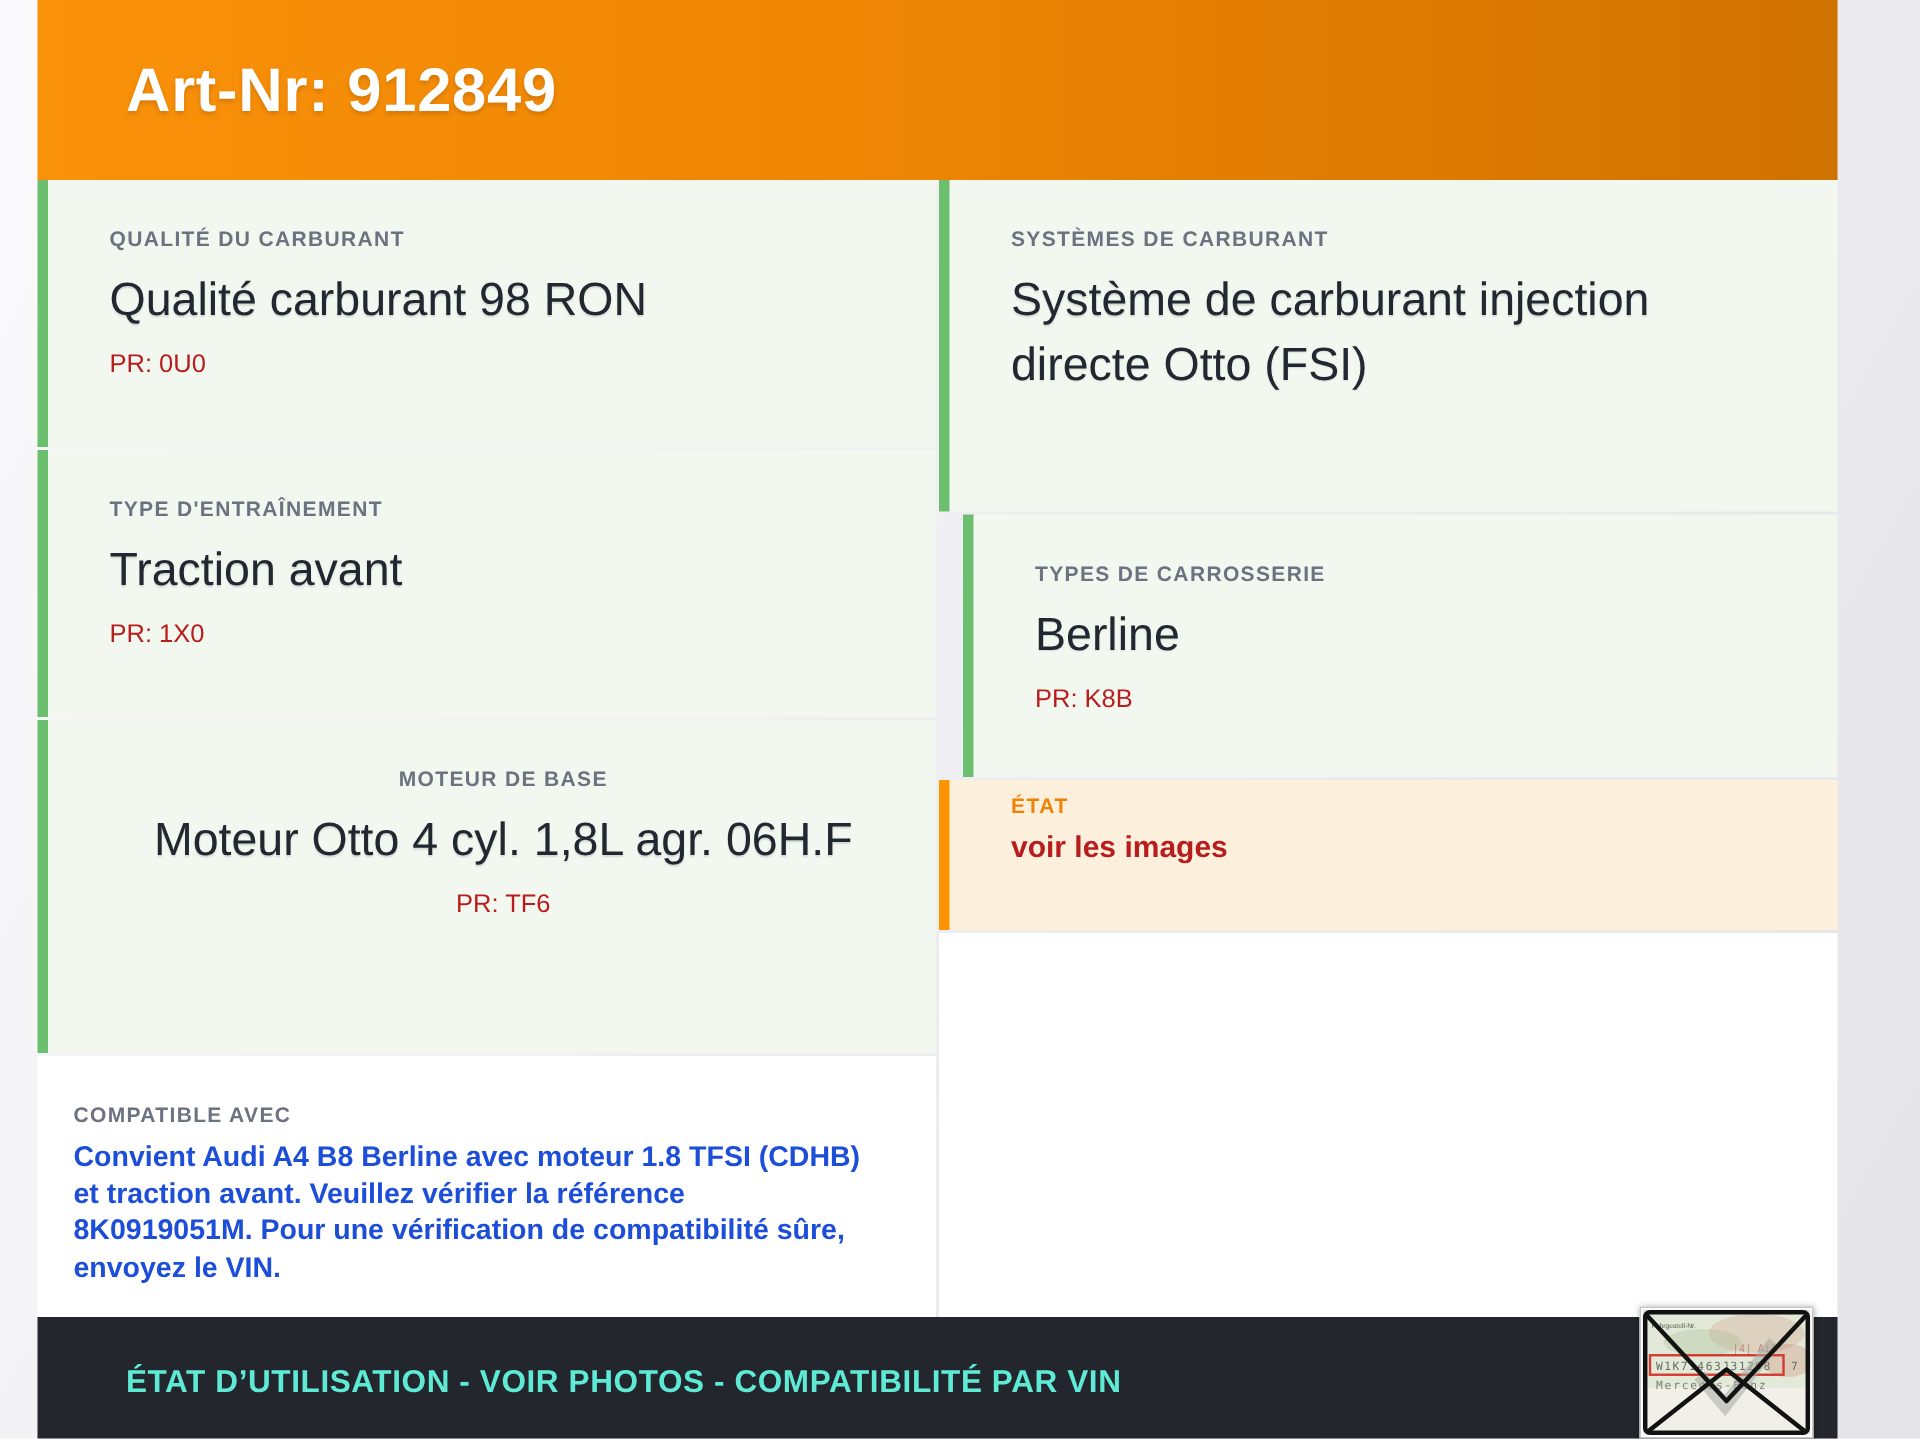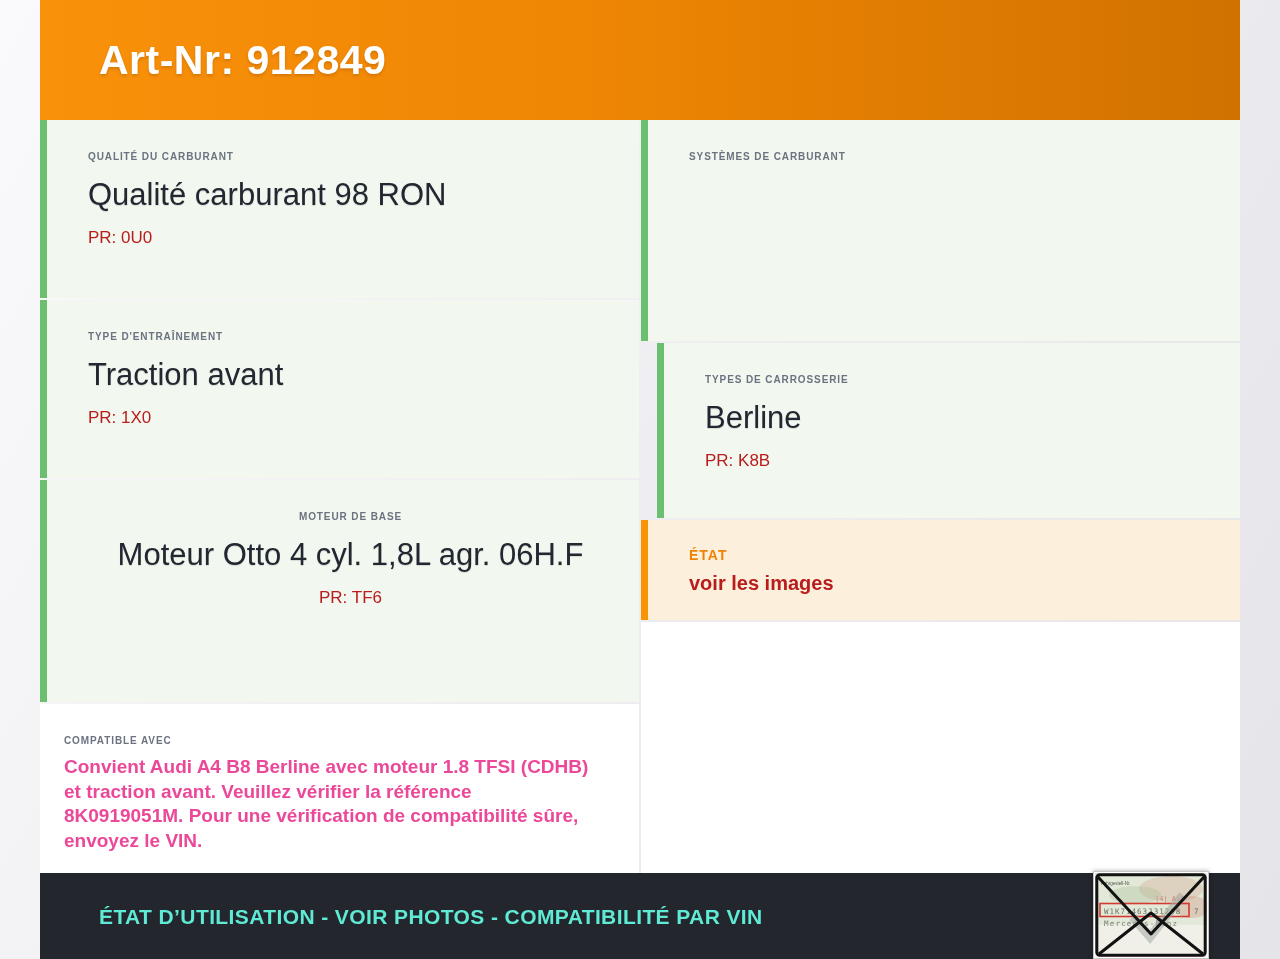--- a/index.html
+++ b/index.html
@@ -5,21 +5,21 @@
   * { margin:0; padding:0; box-sizing:border-box; }
   html,body { width:1280px; height:959px; }
   body {
     font-family: "Liberation Sans", sans-serif;
     background: linear-gradient(120deg, #fafafc 0%, #ededf1 55%, #e4e4e9 100%);
     position: relative;
     overflow: hidden;
   }
   .page { position:relative; width:1280px; height:959px; }
   .content {
-    position:absolute; left:40px; top:0; width:1200px; height:959px;
+    position:absolute; left:25px; top:0; width:1200px; height:959px;
     display:flex; flex-direction:column;
   }
   
   .header {
     height:120px; flex:0 0 120px;
     background: linear-gradient(to right, #f9910a 0%, #ef8604 45%, #d07200 100%);
     display:flex; align-items:center;
     padding-left:59px;
   }
   .header h1 {
@@ -28,37 +28,37 @@
   }
   
   .grid { flex:1 1 auto; display:flex; gap:2px; }
   .col { width:599px; display:flex; flex-direction:column; gap:2px; }
   .card {
     background:#f2f8ef;
     border-left:7px solid #6cbf6e;
     padding:31px 26px 20px 41px;
   }
   .card.white { background:#ffffff; border-left:none; padding-left:24px; }
-  .card.cream { background:#fcf0dd; border-left:7px solid #fb9403; padding-top:27px; }
+  .card.cream { background:#fcf0dd; border-left:7px solid #fb9403; padding-top:9px; }
   .filler { background:#ffffff; flex:1 1 auto; }
   .card .label {
-    color:#6b7280; font-size:10px; font-weight:bold; letter-spacing:0.9px;
+    color:#6b7280; font-size:14px; font-weight:bold; letter-spacing:0.9px;
     text-transform:uppercase;
   }
   .card .title {
     margin-top:11px; color:#222831; font-size:31px; font-weight:normal;
     line-height:43px; text-shadow:0 1px 1px rgba(0,0,0,0.12);
   }
   .card .title.narrow { max-width:460px; }
   .card .pr { margin-top:12px; color:#b91c1c; font-size:17px; }
   .card .label.orange { color:#ef8306; font-size:14px; letter-spacing:1px; }
   .card .etat-text { margin-top:9px; color:#b91c1c; font-size:20px; font-weight:600; }
   .card .compat-text {
     margin-top:9px; max-width:528px;
-    color:#ec4899; font-size:19px; font-weight:600; line-height:24.5px;
+    color:#1d4ed8; font-size:19px; font-weight:600; line-height:24.5px;
   }
   
   .footer {
     flex:0 0 87px; height:87px;
     background:#23262c;
     display:flex; align-items:center; padding-left:59px;
   }
   .footer .footer-text {
     color:#5eead4; font-size:21px; font-weight:bold; letter-spacing:0.4px;
     text-transform:uppercase;
@@ -101,20 +101,21 @@
         </section>
         <section class="card white" style="flex:1 1 auto;">
           <div class="label">COMPATIBLE AVEC</div>
           <div class="compat-text">Convient Audi A4 B8 Berline avec moteur 1.8 TFSI (CDHB) et traction avant. Veuillez vérifier la référence 8K0919051M. Pour une vérification de compatibilité sûre, envoyez le VIN.</div>
         </section>
       </div>
 
       <div class="col">
         <section class="card" style="flex:0 0 221px;">
           <div class="label">SYSTÈMES DE CARBURANT</div>
+          <div class="title narrow">Système de carburant injection directe Otto (FSI)</div>
         </section>
         <section class="card" style="flex:0 0 175px;margin-left:16px;">
           <div class="label">TYPES DE CARROSSERIE</div>
           <div class="title">Berline</div>
           <div class="pr">PR: K8B</div>
         </section>
         <section class="card cream" style="flex:0 0 100px;">
           <div class="label orange">ÉTAT</div>
           <div class="etat-text">voir les images</div>
         </section>

